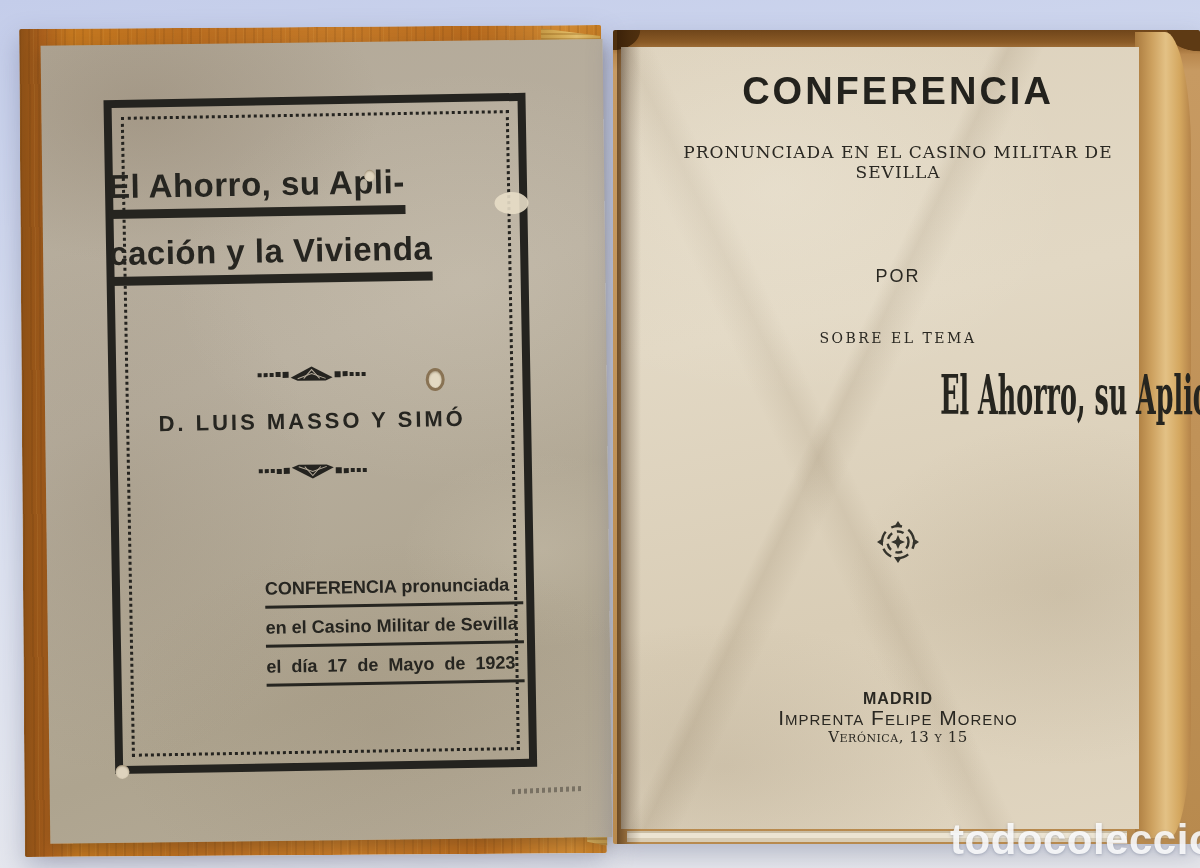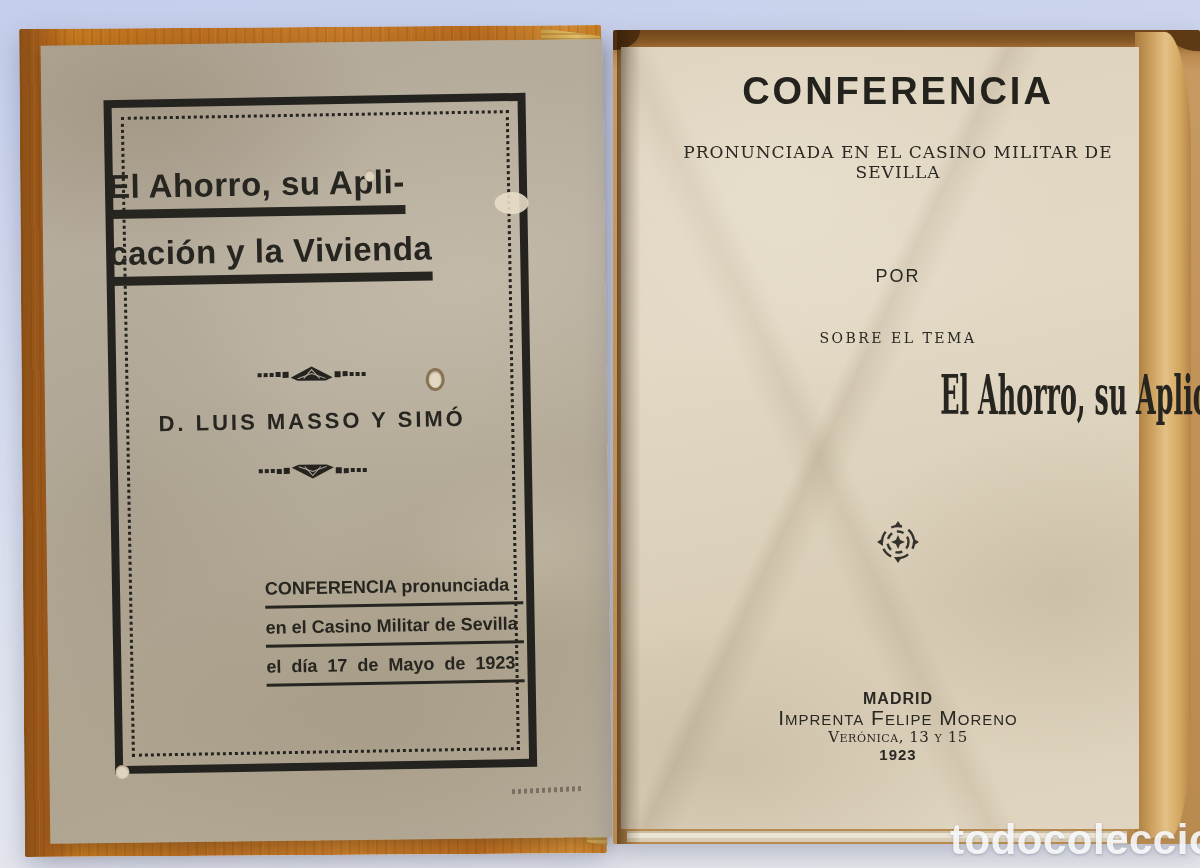--- a/index.html
+++ b/index.html
@@ -225,18 +225,17 @@
             <polygon points="45,24 39,28 39,20"></polygon>
             <polygon points="24,17 27,24 24,31 21,24"></polygon>
             <polygon points="17,24 24,21 31,24 24,27"></polygon>
           </g>
         </svg>
       </div>
 
       <div class="tp-city">MADRID</div>
       <div class="tp-printer">Imprenta Felipe Moreno</div>
       <div class="tp-address">Verónica, 13 y 15</div>
-      <div class="tp-year">1923</div>
     </div>
   </div>
 
   <div class="watermark">todocoleccion</div>
 </div>
 
 </body></html>

